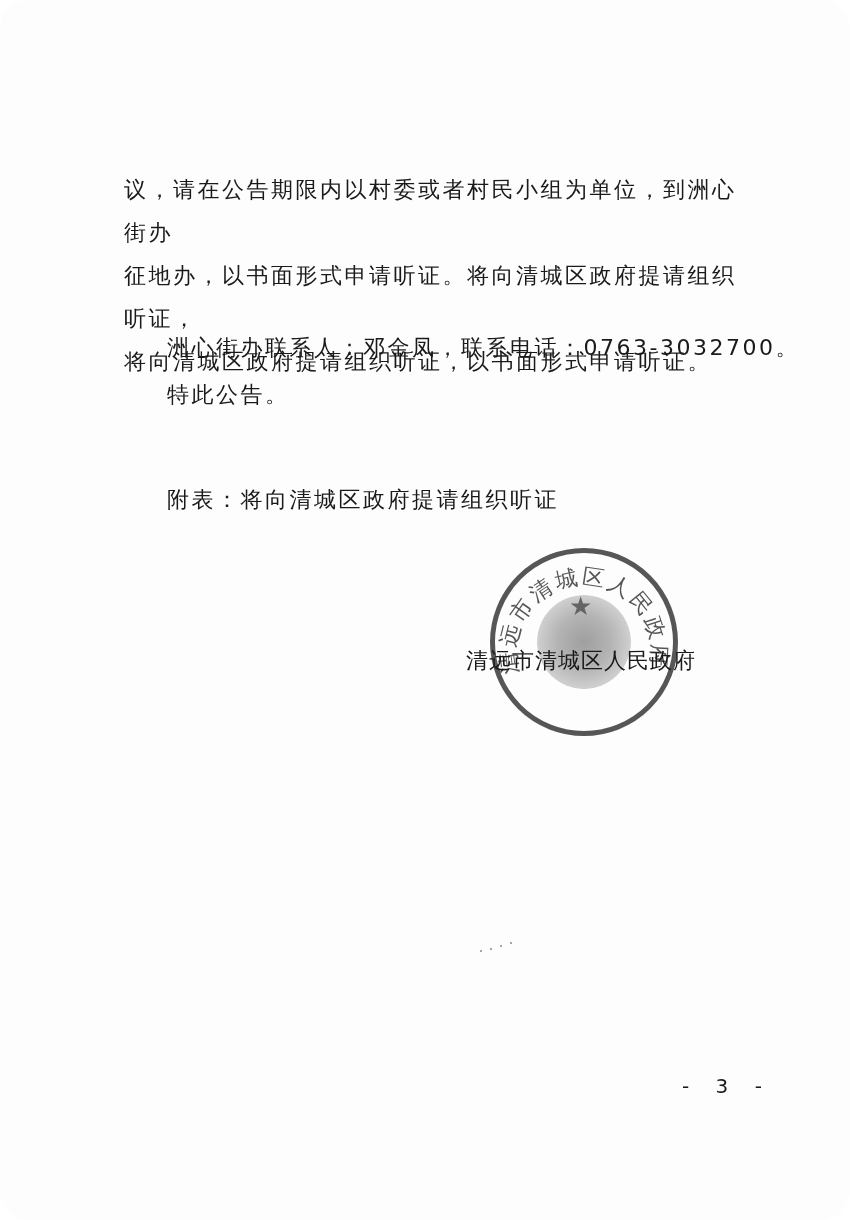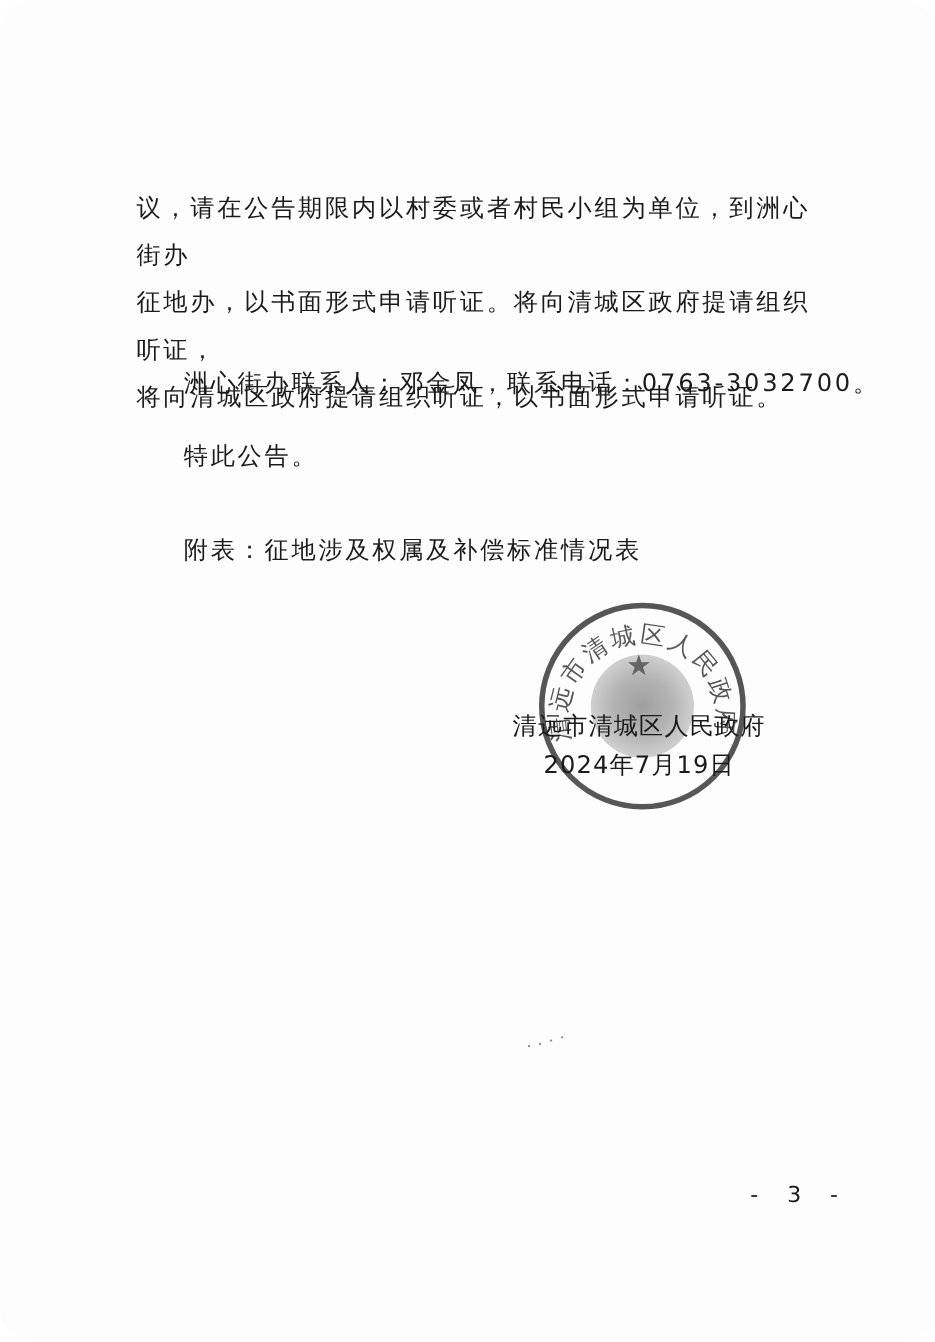--- a/index.html
+++ b/index.html
@@ -36,21 +36,21 @@
     .para.continued { top: 168px; text-indent: 0; }
     .line {
       position: absolute;
       left: 167px;
       font-size: 22px;
       letter-spacing: 2.5px;
       white-space: nowrap;
       font-family: "DejaVu Sans", "Liberation Sans", sans-serif;
     }
     .contact { top: 333px; }
-    .notice { top: 400px; }
+    .notice { top: 380px; }
     .attachment { top: 485px; }
 
     .seal {
       position: absolute;
       left: 490px;
       top: 548px;
       width: 188px;
       height: 188px;
       border-radius: 50%;
       border: 5px solid #3a3a3a;
@@ -121,40 +121,39 @@
   <div class="para continued">
     <div>议，请在公告期限内以村委或者村民小组为单位，到洲心街办</div>
     <div>征地办，以书面形式申请听证。将向清城区政府提请组织听证，</div>
     <div>将向清城区政府提请组织听证，以书面形式申请听证。</div>
   </div>
 
   <div class="line contact">洲心街办联系人：邓金凤，联系电话：0763-3032700。</div>
 
   <div class="line notice">特此公告。</div>
 
-  <div class="line attachment">附表：征地涉及权属及补偿标准情况表</div>
+  <div class="line attachment">附表：将向清城区政府提请组织听证</div>
 
   <div class="seal">
     <div class="seal-emblem"></div>
     <div class="seal-star">★</div>
     <div class="seal-text">
       <svg viewBox="0 0 178 178">
         <defs>
           <path id="sealArc" d="M 24 120 A 68 68 0 1 1 156 110" fill="none"></path>
         </defs>
         <text font-size="22" fill="#3a3a3a" font-family="DejaVu Sans, sans-serif" letter-spacing="3">
           <textPath href="#sealArc">清远市清城区人民政府</textPath>
         </text>
       </svg>
     </div>
   </div>
 
   <div class="signature">
     <span class="org">清远市清城区人民政府</span>
-    <span class="date">2024年7月19日</span>
   </div>
 
   <div class="specks">
     <div class="speck" style="left:2px;top:10px"></div>
     <div class="speck" style="left:12px;top:8px"></div>
     <div class="speck" style="left:22px;top:5px"></div>
     <div class="speck" style="left:32px;top:2px"></div>
   </div>
 
   <div class="page-number">- 3 -</div>

